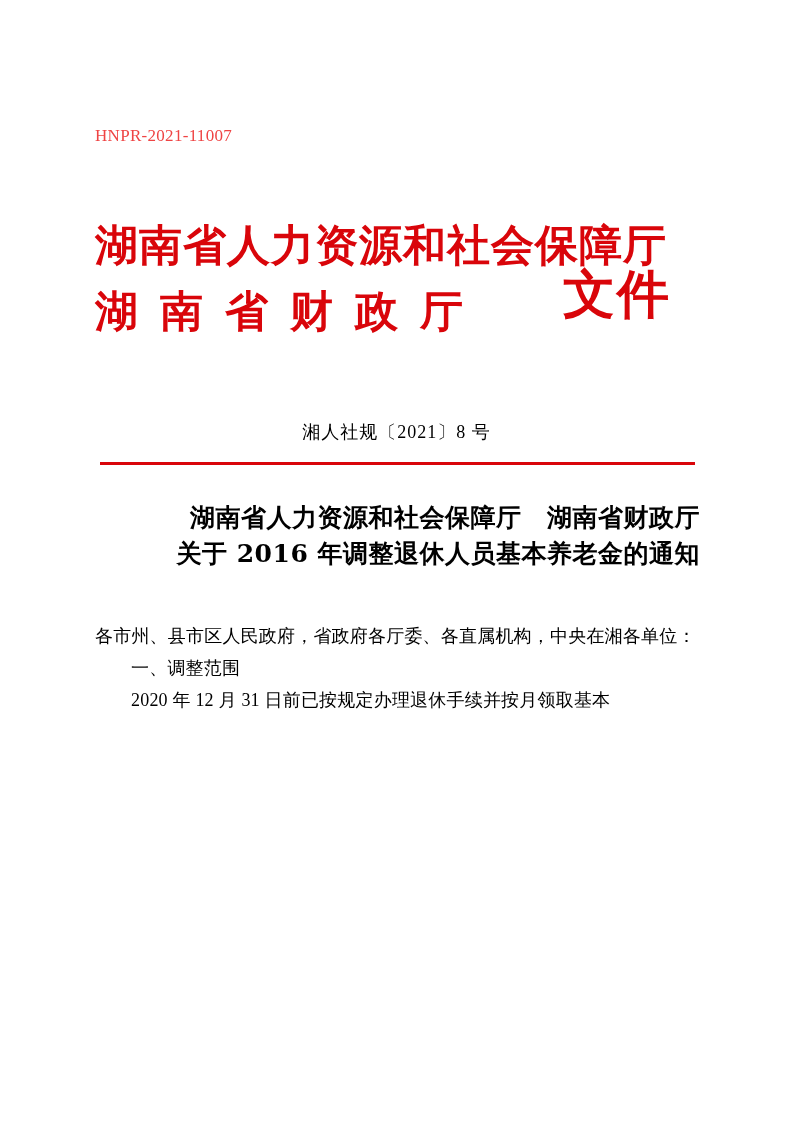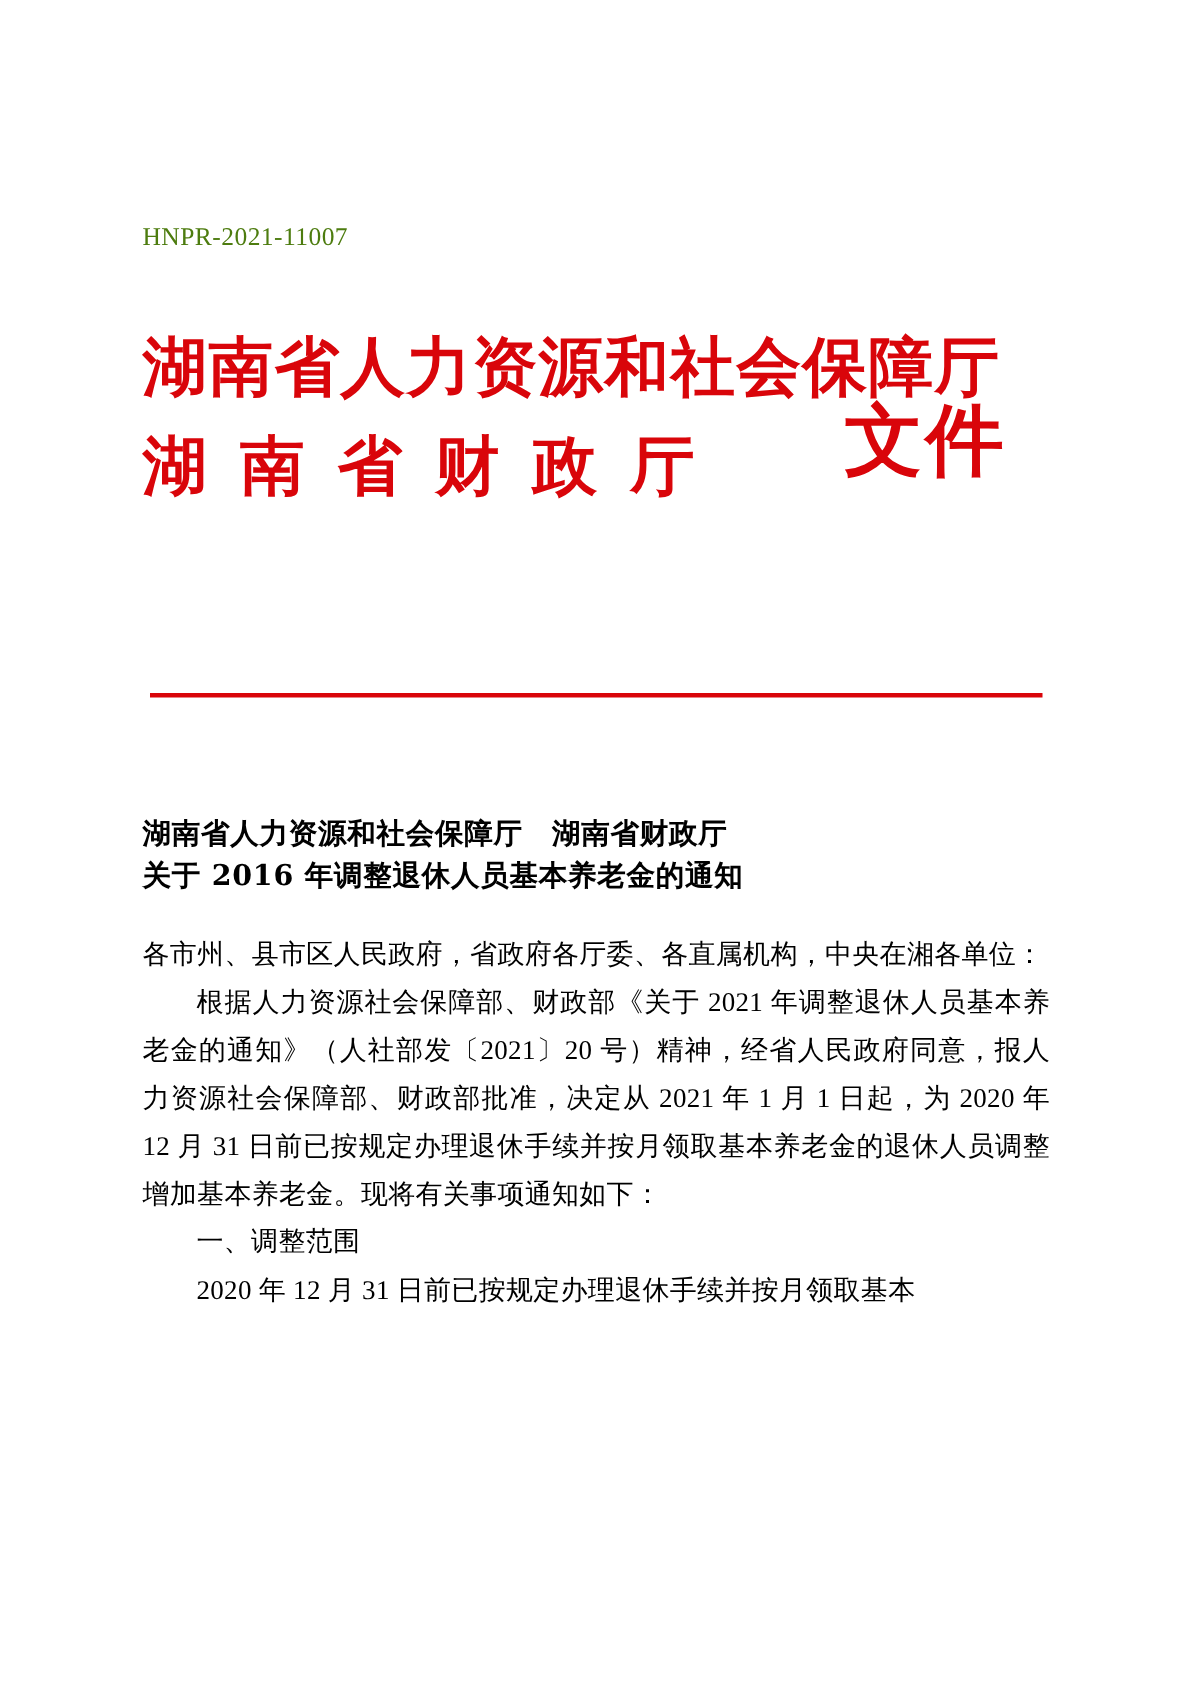--- a/index.html
+++ b/index.html
@@ -26,22 +26,21 @@
   }
 
   
   .doc-number {
     position: absolute;
     left: 95px;
     top: 126px;
     font-family: "Liberation Serif", serif;
     font-size: 17px;
     letter-spacing: 0.3px;
-    color: #4d7c0f;
-    margin-top: 22px;
+    color: #ef4444;
   }
 
   
   .masthead {
     position: absolute;
     left: 95px;
     top: 218px;
     width: 605px;
     height: 120px;
   }
@@ -96,27 +95,26 @@
     height: 2.5px;
     background: #d9050a;
   }
 
   
   .doc-title {
     position: absolute;
     left: 95px;
     top: 500px;
     width: 605px;
-    text-align: left;
+    text-align: right;
     font-family: "DejaVu Serif", "Liberation Serif", serif;
     font-weight: bold;
-    font-size: 19px;
+    font-size: 25px;
     line-height: 1.45;
     letter-spacing: 0.5px;
-    margin-top: 43px;
   }
   .doc-title .t-line { display: block; white-space: nowrap; }
 
   
   .body-text {
     position: absolute;
     left: 95px;
     top: 620px;
     width: 605px;
     font-size: 18px;
@@ -142,28 +140,28 @@
   <div class="doc-number">HNPR-2021-11007</div>
 
   <div class="masthead">
     <div class="mast-line mast-line-1">湖南省人力资源和社会保障厅</div>
     <div class="mast-line mast-wen">文件</div>
     <div class="mast-line mast-line-2">
       <span class="sp">湖</span><span class="sp">南</span><span class="sp">省</span><span class="sp">财</span><span class="sp">政</span><span>厅</span>
     </div>
   </div>
 
+  <div class="issue-no">湘人社规〔2021〕8 号</div>
 
   <div class="red-rule"></div>
 
   <div class="doc-title">
     <span class="t-line">湖南省人力资源和社会保障厅　湖南省财政厅</span>
     <span class="t-line">关于 2016 年调整退休人员基本养老金的通知</span>
   </div>
 
   <div class="body-text">
     <p>各市州、县市区人民政府，省政府各厅委、各直属机构，中央在湘各单位：</p>
-    <p class="indent2">根据人力资源社会保障部、财政部《关于 2021 年调整退休人员基本养老金的通知》（人社部发〔2021〕20 号）精神，经省人民政府同意，报人力资源社会保障部、财政部批准，决定从 2021 年 1 月 1 日起，为 2020 年 12 月 31 日前已按规定办理退休手续并按月领取基本养老金的退休人员调整增加基本养老金。现将有关事项通知如下：</p>
     <p class="section-head">一、调整范围</p>
     <p class="indent2">2020 年 12 月 31 日前已按规定办理退休手续并按月领取基本</p>
   </div>
 
 </div>
 
 </body></html>

